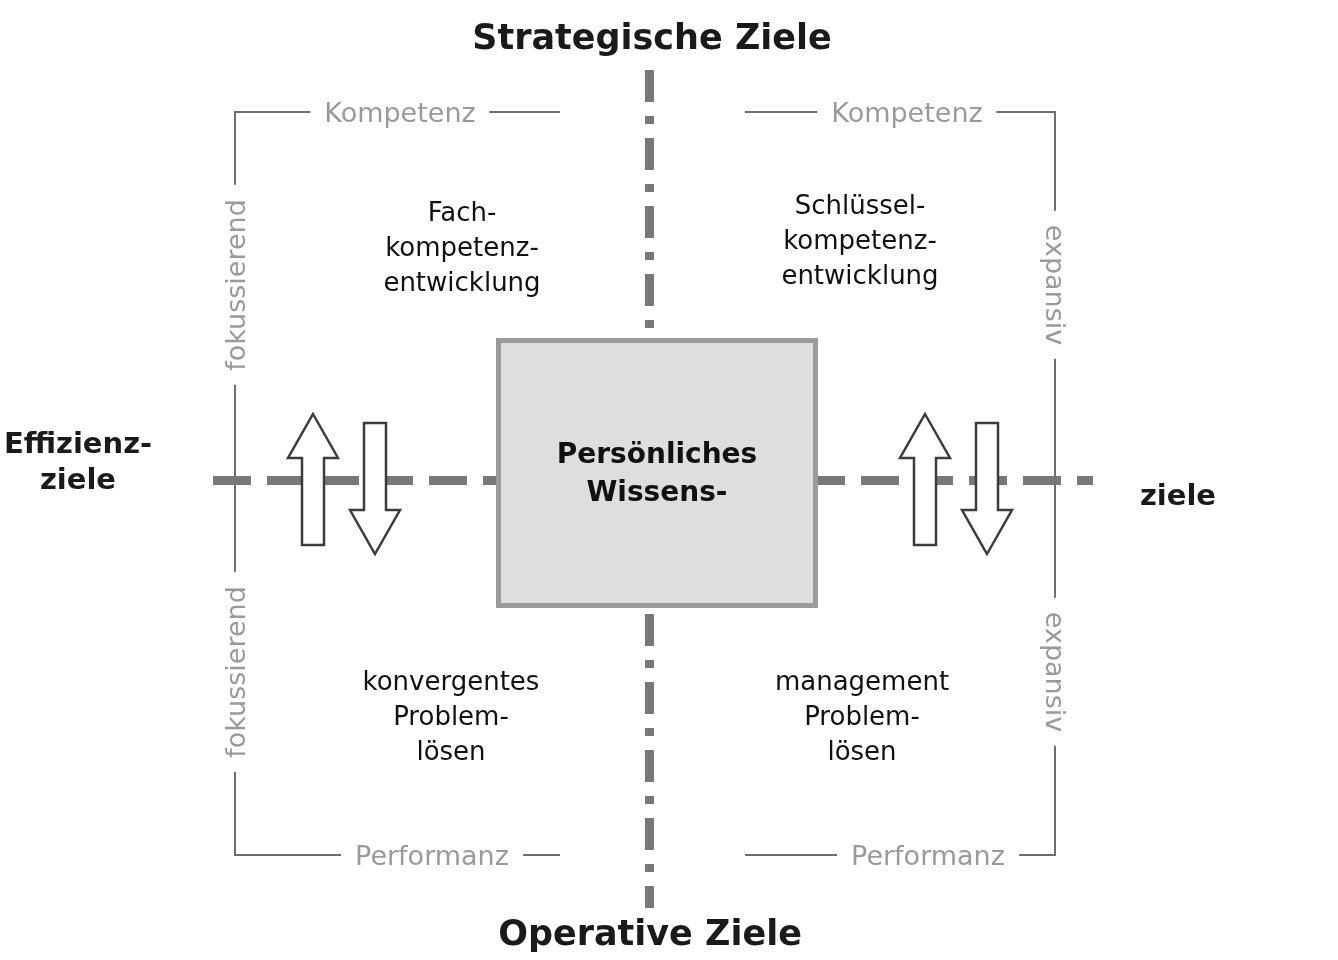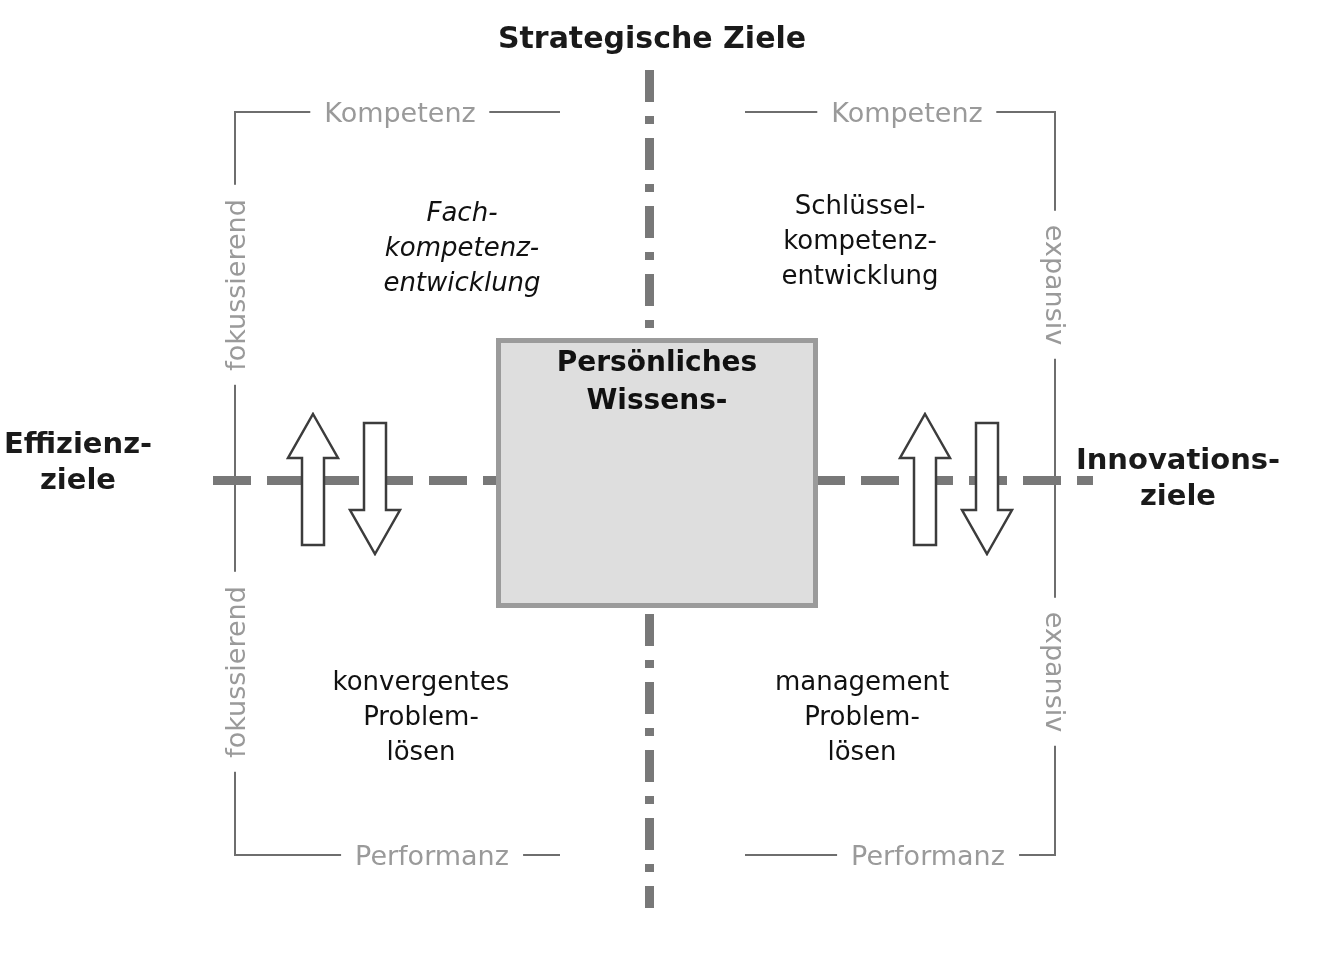--- a/index.html
+++ b/index.html
@@ -39,21 +39,21 @@
   }
   
   .bline { position: absolute; background: #6e6e6e; z-index: 0; }
   .bline.v { width: 2px; }
   .bline.h { height: 2px; }
   
   .title {
     position: absolute;
     transform: translate(-50%, -50%);
     font-weight: bold;
-    font-size: 30px;
+    font-size: 35px;
     color: #1a1a1a;
     white-space: nowrap;
     z-index: 4;
   }
   .title.two-line {
     text-align: center;
     line-height: 36px;
     font-size: 29px;
   }
   .quad {
@@ -82,20 +82,21 @@
   .center-box {
     position: absolute;
     left: 496px;
     top: 338px;
     width: 322px;
     height: 270px;
     background: #dedede;
     border: 5px solid #9b9b9b;
     box-sizing: border-box;
     display: flex;
+    align-items: center;
     justify-content: center;
     text-align: center;
     font-weight: bold;
     font-size: 28px;
     line-height: 38px;
     color: #111111;
     z-index: 3;
   }
   
   .block-arrow {
@@ -113,50 +114,51 @@
   <div class="axis-h"></div>
 
   <div class="bline v" style="left:234px; top:112px; height:743px;"></div>
   <div class="bline v" style="left:1054px; top:112px; height:743px;"></div>
   <div class="bline h" style="left:234px; top:111px; width:326px;"></div>
   <div class="bline h" style="left:745px; top:111px; width:311px;"></div>
   <div class="bline h" style="left:234px; top:854px; width:326px;"></div>
   <div class="bline h" style="left:745px; top:854px; width:311px;"></div>
 
   <div class="title" style="left:652px; top:37px;">Strategische Ziele</div>
+  <div class="title" style="left:650px; top:933px;">Operative Ziele</div>
   <div class="title two-line" style="left:78px; top:461px;">
     <span>Effizienz-</span><br>
     <span>ziele</span>
   </div>
   <div class="title two-line" style="left:1178px; top:477px;">
-    <span>Innovations-</span><br>
+    <br>
     <span>ziele</span>
   </div>
 
   <div class="bracket-label" style="left:400px; top:112px;">Kompetenz</div>
   <div class="bracket-label" style="left:907px; top:112px;">Kompetenz</div>
   <div class="bracket-label" style="left:432px; top:855px;">Performanz</div>
   <div class="bracket-label" style="left:928px; top:855px;">Performanz</div>
 
   <div class="bracket-label rot-ccw" style="left:235px; top:285px;">fokussierend</div>
   <div class="bracket-label rot-ccw" style="left:235px; top:672px;">fokussierend</div>
   <div class="bracket-label rot-cw" style="left:1055px; top:285px;">expansiv</div>
   <div class="bracket-label rot-cw" style="left:1055px; top:672px;">expansiv</div>
 
-  <div class="quad" style="left:462px; top:247px;font-style:italic;">
+  <div class="quad" style="left:462px; top:247px;">
     <span>Fach-</span><br>
     <span>kompetenz-</span><br>
     <span>entwicklung</span>
   </div>
   <div class="quad" style="left:860px; top:240px;">
     <span>Schlüssel-</span><br>
     <span>kompetenz-</span><br>
     <span>entwicklung</span>
   </div>
-  <div class="quad" style="left:421px; top:716px;">
+  <div class="quad" style="left:451px; top:716px;">
     <span>konvergentes</span><br>
     <span>Problem-</span><br>
     <span>lösen</span>
   </div>
   <div class="quad" style="left:862px; top:716px;">
     <span>management</span><br>
     <span>Problem-</span><br>
     <span>lösen</span>
   </div>
 

